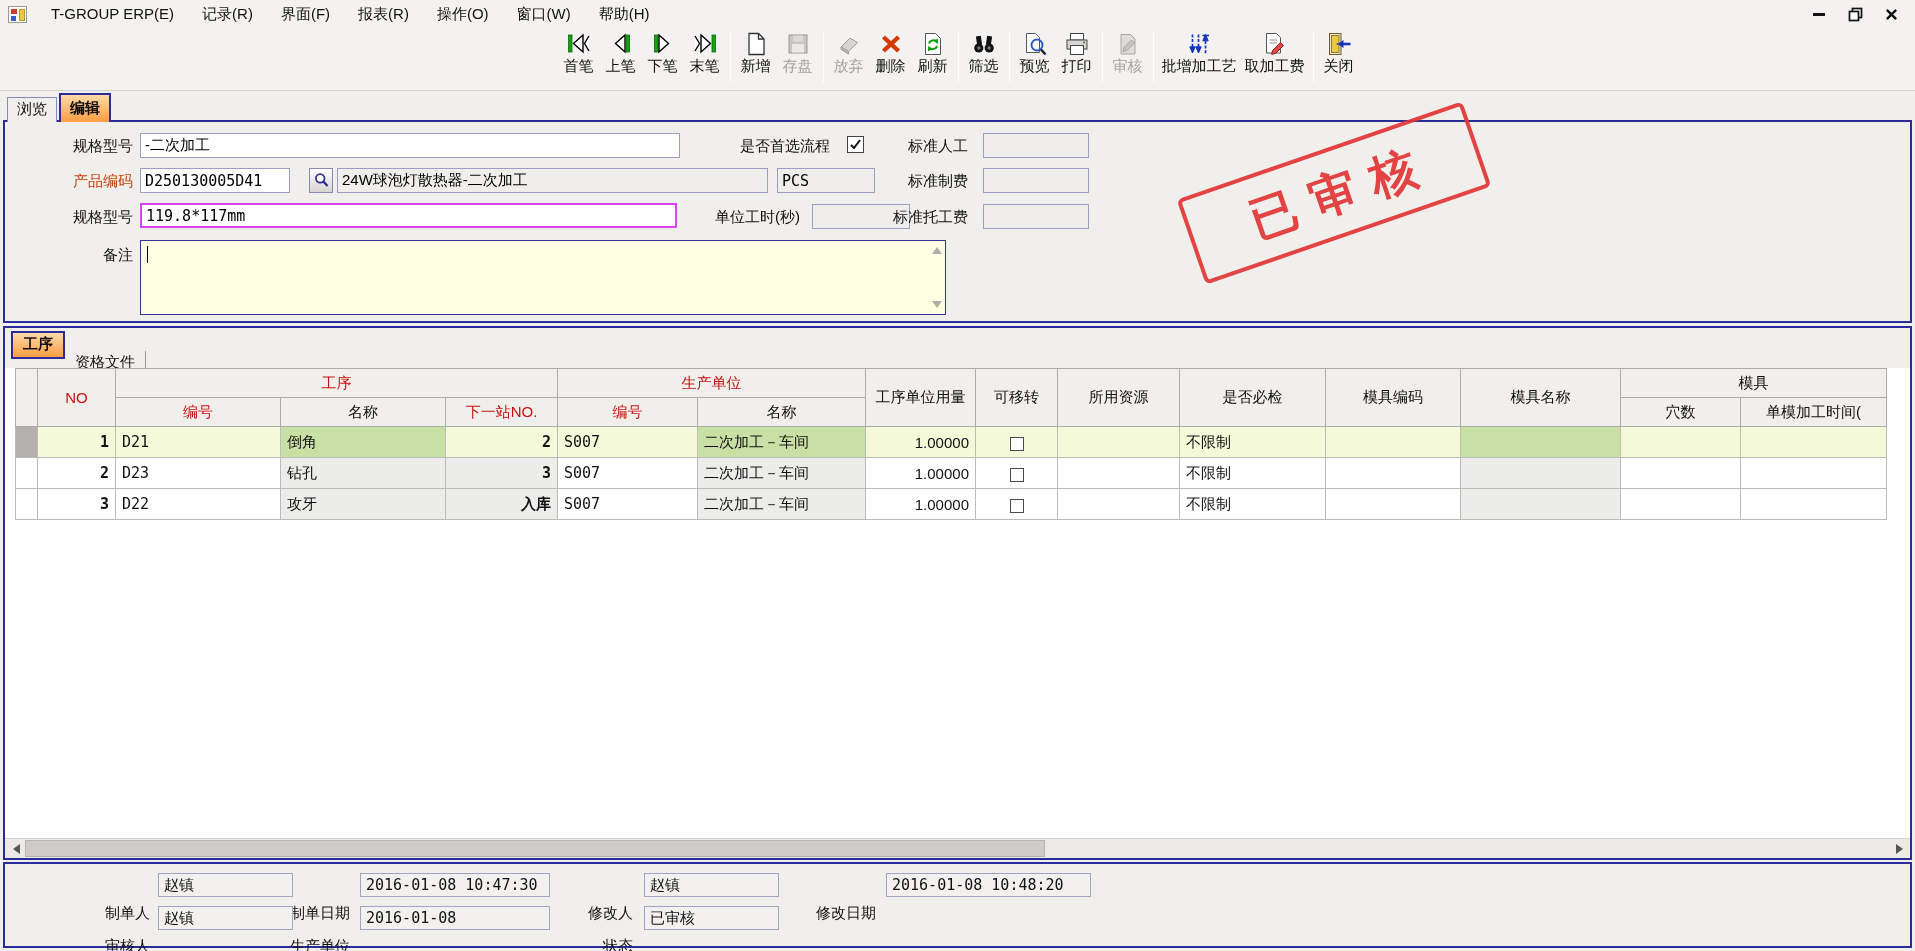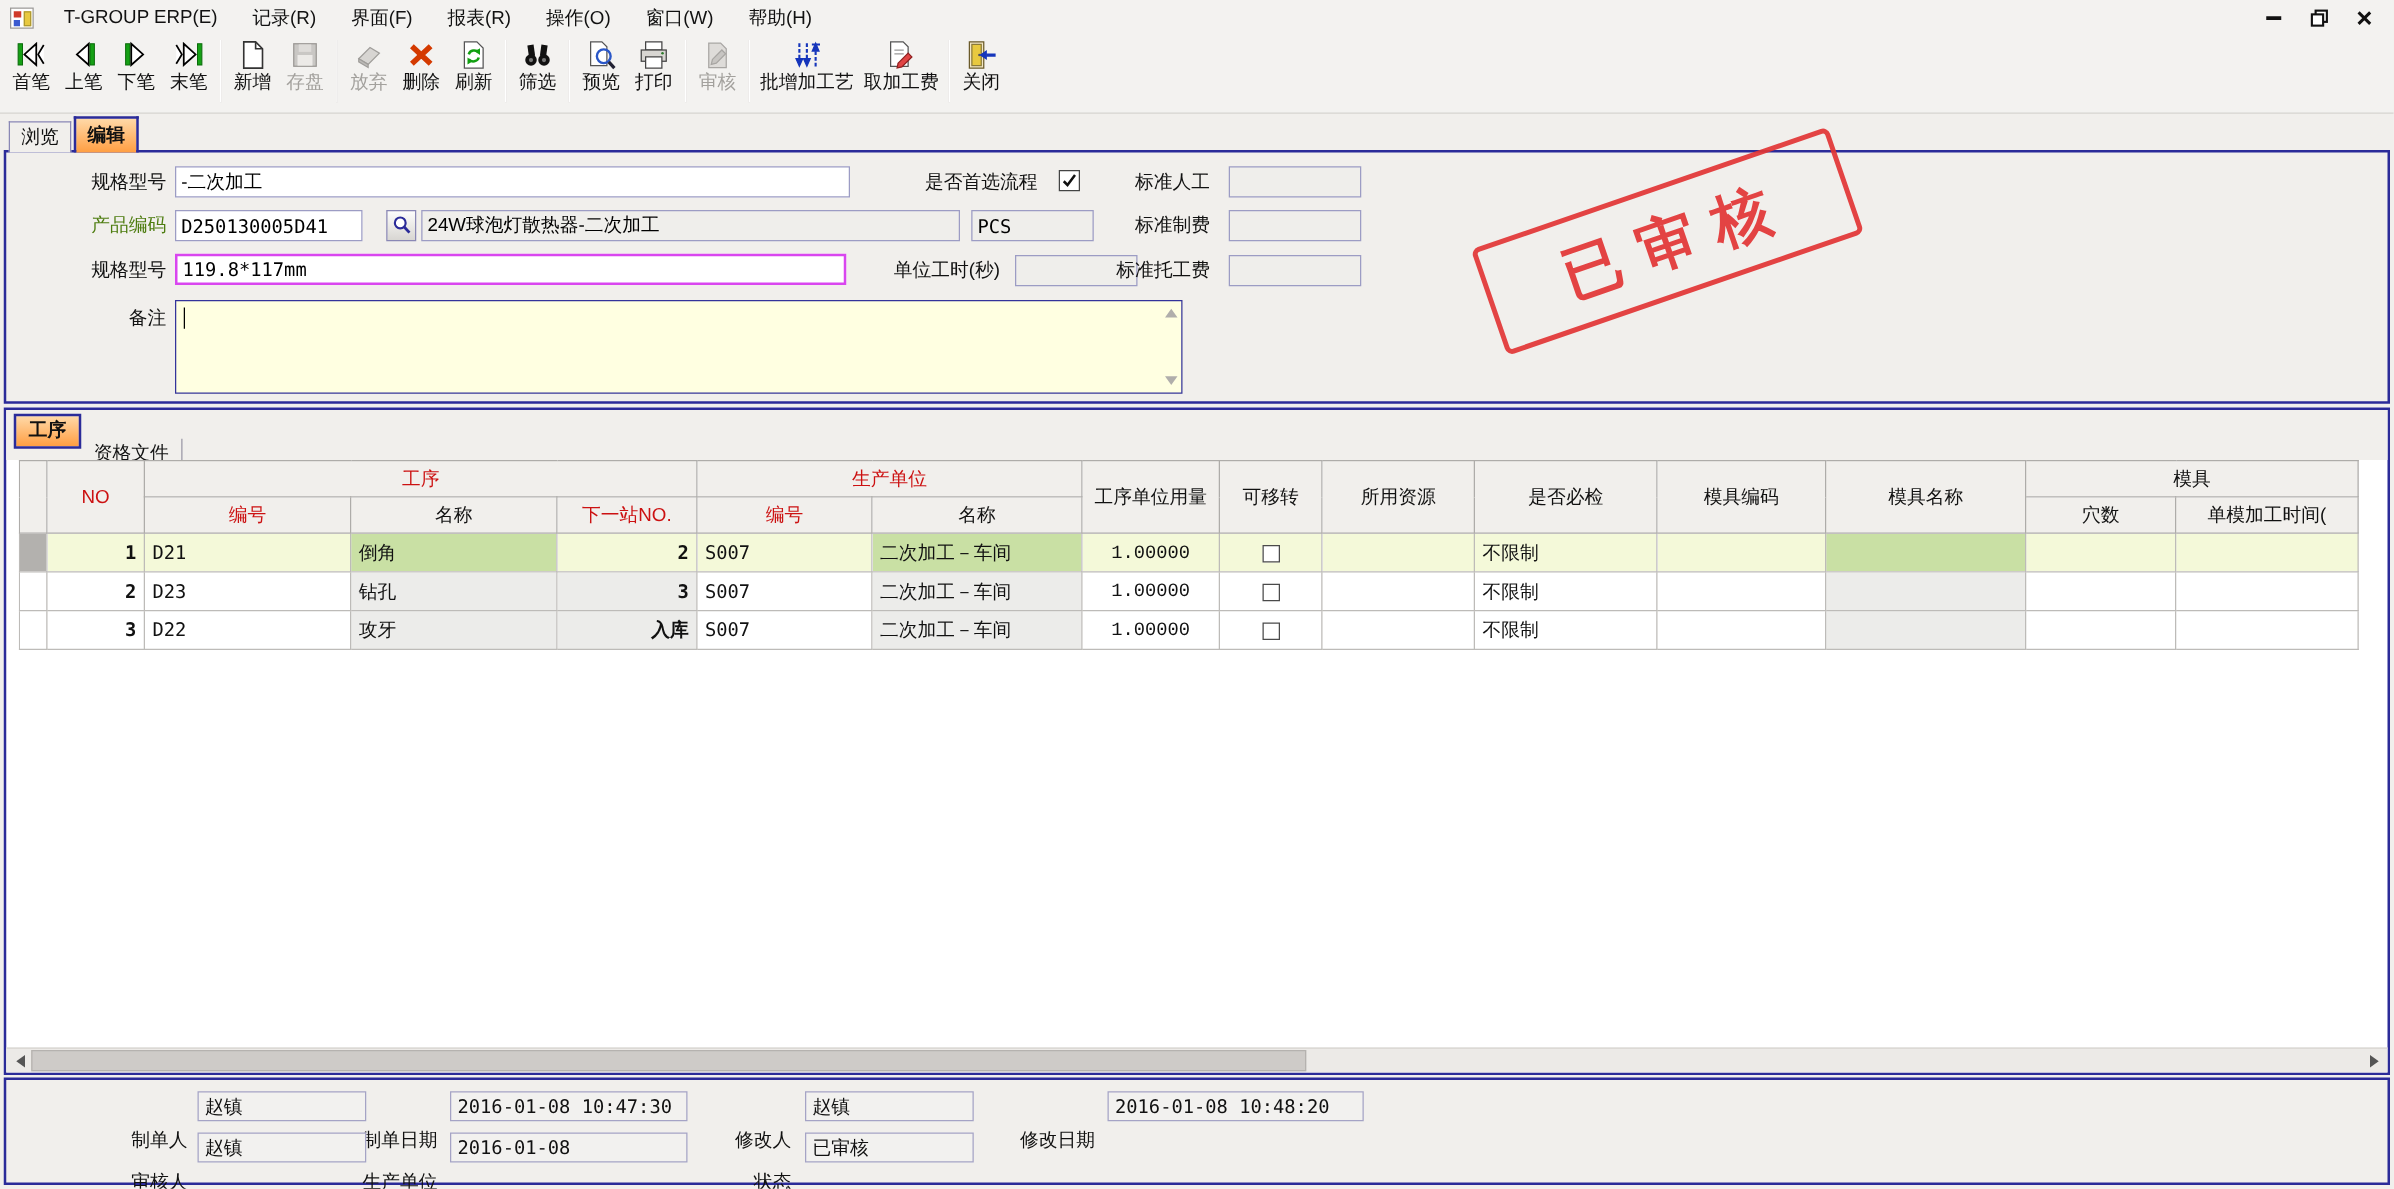--- a/index.html
+++ b/index.html
@@ -12,39 +12,39 @@
   .appicon { width:19px; height:17px; border:1px solid #9a9895; background:#fff; position:relative; margin-right:10px; }
   .appicon i { position:absolute; display:block; }
   .appicon .sq-red{ left:2px; top:2px; width:6px; height:5px; background:#d03a2a; }
   .appicon .sq-blue{ left:2px; top:9px; width:5px; height:5px; background:#3a5ad0; }
   .appicon .sq-yel{ left:10px; top:2px; width:6px; height:12px; background:#e8c93f; border:1px solid #b09a30;}
   .menu-item { padding:2px 14px; cursor:default; }
   .wincontrols { margin-left:auto; margin-right:16px; display:flex; gap:20px; align-items:center; }
   .wbtn { width:16px; height:14px; display:flex; align-items:center; justify-content:center; }
 
   
-  .toolbar { height:63px; background:#f3f2f0; border-bottom:1px solid #d6d3cf; display:flex; align-items:flex-start; padding:2px 2px 0 4px; }
+  .toolbar { height:63px; background:#f3f2f0; border-bottom:1px solid #d6d3cf; display:flex; align-items:flex-start; padding:2px 2px 0 4px;justify-content:center; }
   .tbtn { display:flex; flex-direction:column; align-items:center; padding:1px 4px 0 4px; min-width:42px; }
   .tbtn svg { width:26px; height:26px; }
   .tbtn .tlabel { line-height:17px; white-space:nowrap; }
   .tbtn.disabled .tlabel { color:#a3a19d; }
   .tsep { width:1px; background:#c6c3bf; border-right:1px solid #ffffff; height:50px; margin:2px 4px 0 4px; }
 
   
   .maintabs { position:absolute; top:93px; left:7px; z-index:6; display:flex; align-items:flex-end; }
   .mtab { border:1px solid #8a88b5; border-bottom:none; background:#f1efec; padding:2px 9px 3px 9px; margin-right:2px; height:25px; }
   .mtab.active { border:2px solid #2b2b99; border-bottom:none; background:linear-gradient(#ffd9a8,#ff9e42); font-weight:bold; height:29px; padding-top:4px; }
 
   
   .form-panel  { position:absolute; left:3px; top:120px; width:1909px; height:203px; border:2px solid #2b2b99; background:#f1efec; }
   .detail-panel{ position:absolute; left:3px; top:326px; width:1909px; height:534px; border:2px solid #2b2b99; background:#ffffff; }
   .footerpanel { position:absolute; left:3px; top:862px; width:1909px; height:86px; border:2px solid #2b2b99; background:#f1efec; }
 
   .flabel { position:absolute; width:120px; text-align:right; line-height:25px; white-space:nowrap; }
-  .flabel.red { color:#4d7c0f; }
+  .flabel.red { color:#c2410c; }
   .inp { position:absolute; height:25px; border:1px solid #9c9cc4; background:#fff; font-size:15px; padding:0 4px;
          font-family:"Liberation Sans",sans-serif; }
   .inp.mono { font-family:"DejaVu Sans Mono",monospace; }
   .inp.ro { background:#efeeeb; }
   .inp.focusblue { border:2px solid #d946ef; }
   .searchbtn { position:absolute; width:24px; height:25px; border:1px solid #8a88b5; background:linear-gradient(#fdfdfc,#d8d6d2); display:flex; align-items:center; justify-content:center; }
   .chkbox { position:absolute; width:17px; height:17px; border:1px solid #444; background:#fff; display:flex; align-items:center; justify-content:center; }
   .remark { position:absolute; left:135px; top:118px; width:806px; height:75px; background:#ffffe1; border:1px solid #33339b; }
   .caret { position:absolute; left:6px; top:5px; width:1px; height:17px; background:#000; }
   .spin { position:absolute; right:3px; width:0; height:0; border-left:5px solid transparent; border-right:5px solid transparent; }
@@ -65,21 +65,21 @@
   table.grid { border-collapse:collapse; table-layout:fixed; }
   .grid th { border:1px solid #aeaca9; background:#f1efec; font-weight:normal; height:29px; padding:0 2px; font-size:15px; overflow:hidden; white-space:nowrap; }
   .grid th.hred { color:#cc1111; }
   .grid td { border:1px solid #bdbbb8; height:31px; padding:0 6px; background:#fff; overflow:hidden; white-space:nowrap; }
   .grid td.ro, .grid td.ronext { background:#ececea; }
   .grid tr.sel td { background:#f4f9d9; }
   .grid tr.sel td.ro { background:#c9e0a4; }
   .grid td.ind { padding:0; background:#fff; }
   .grid tr.sel td.ind { background:#b3b1ae; }
   .grid td.num { text-align:right; font-weight:bold; font-family:"DejaVu Sans Mono",monospace; }
-  .grid td.qty { text-align:center; font-family:Liberation Mono, monospace; }
+  .grid td.qty { text-align:right; font-family:Liberation Sans, sans-serif; }
   .grid td.code { font-family:"DejaVu Sans Mono",monospace; }
   .grid td.mov { text-align:center; }
   .cb { display:inline-block; width:14px; height:14px; border:1.5px solid #4a4a4a; background:#fff; vertical-align:middle; }
 
   .hscroll { position:absolute; left:0; bottom:0; right:0; height:20px; background:#eceae7; border-top:1px solid #d6d3cf; }
   .harrow { position:absolute; top:0; width:18px; height:19px; display:flex; align-items:center; justify-content:center; }
   .harrow.l { left:2px; } .harrow.r { right:2px; }
   .tri-l { width:0;height:0;border-top:5px solid transparent;border-bottom:5px solid transparent;border-right:7px solid #555; }
   .tri-r { width:0;height:0;border-top:5px solid transparent;border-bottom:5px solid transparent;border-left:7px solid #555; }
   .hthumb { position:absolute; left:20px; top:1px; height:17px; width:1020px; background:#cecbc8; border:1px solid #b5b2af; }

